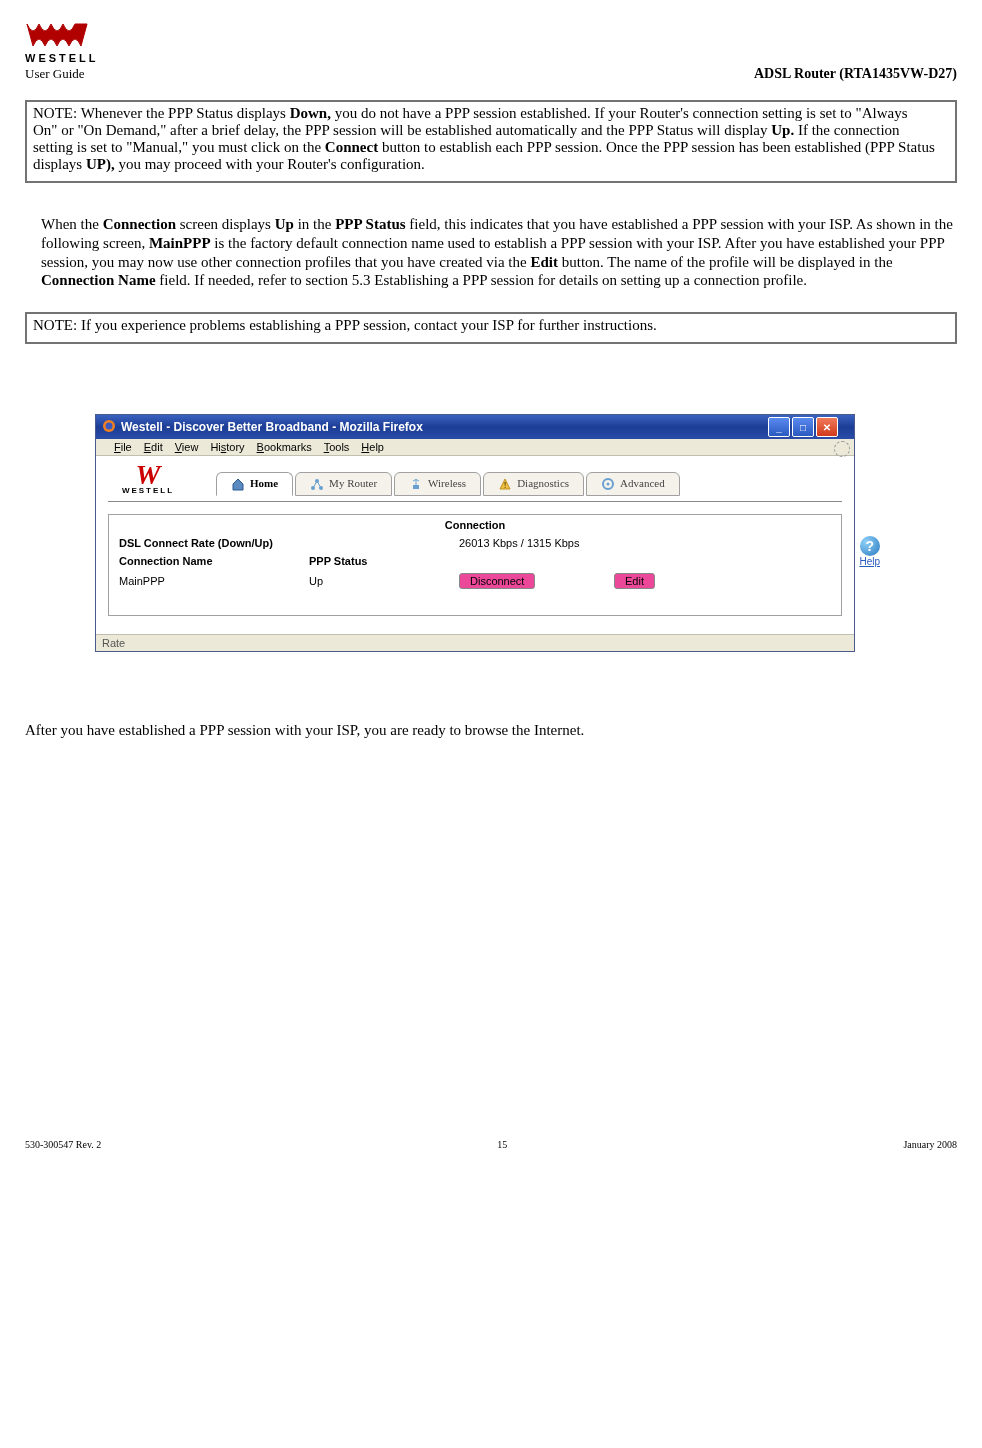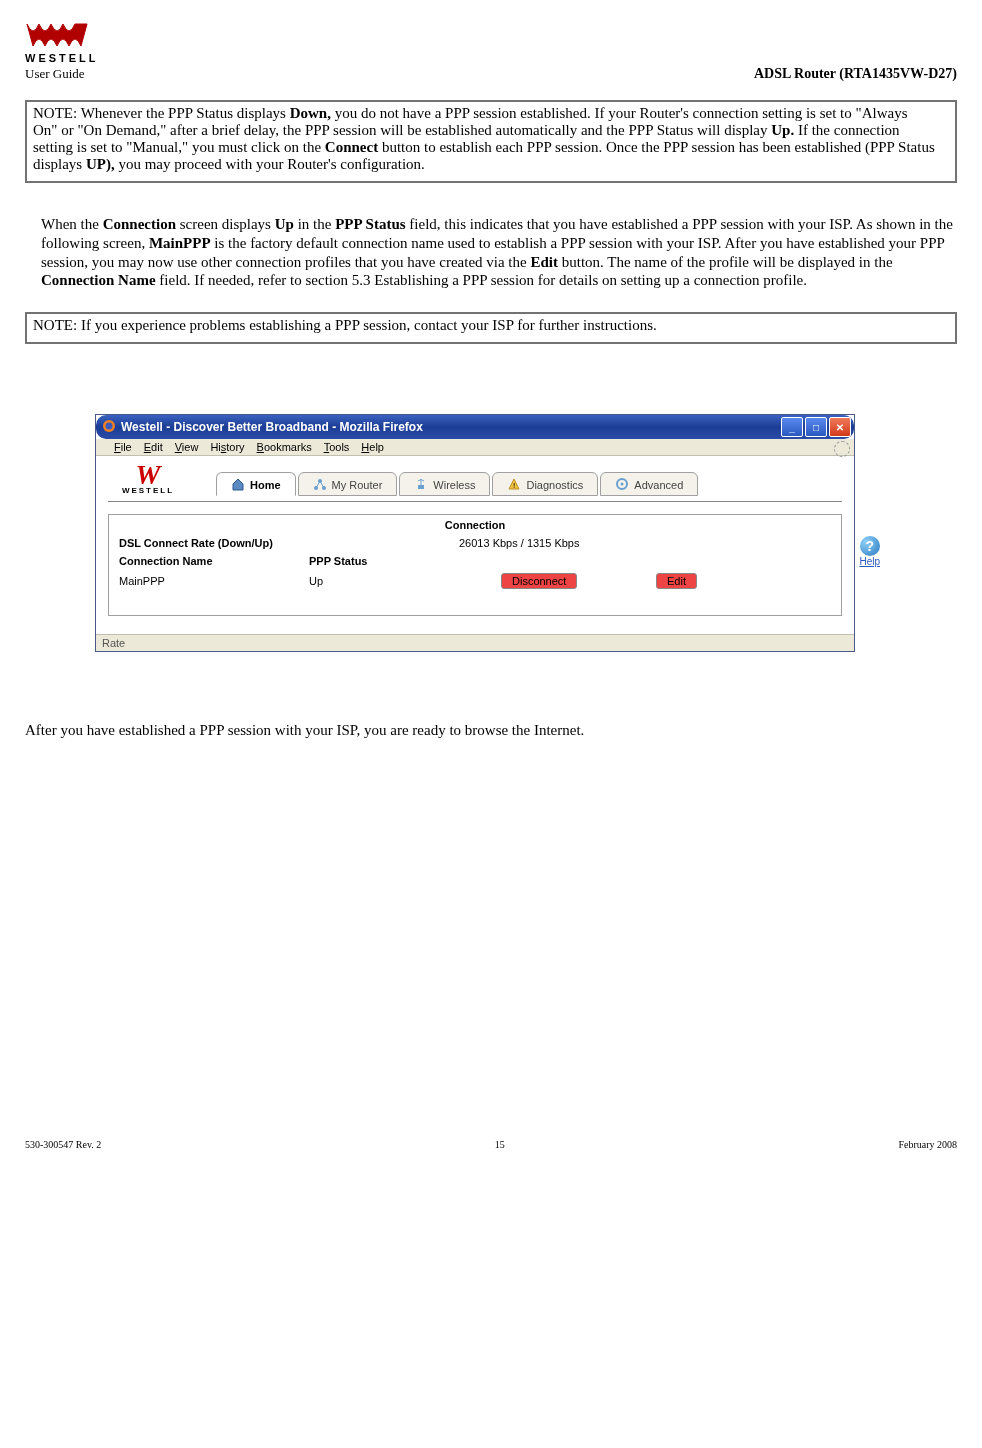--- a/index.html
+++ b/index.html
@@ -62,24 +62,23 @@
       border: 1px solid #4a5a8a;
       font-family: Tahoma, Arial, sans-serif;
       font-size: 11px;
     }
     .titlebar {
       background: linear-gradient(to bottom, #3a62c0 0%, #1c3d95 50%, #2a4ca8 100%);
       color: #fff;
       display: flex;
       justify-content: space-between;
       align-items: center;
-      padding: 2px 3px 2px 6px;
+      padding: 2px 16px 2px 6px;
       font-weight: bold;
       font-size: 12px;
-      border-radius: 10px;
     }
     .titlebar-left {
       display: flex;
       align-items: center;
       gap: 5px;
     }
     .titlebar-buttons {
       display: flex;
       gap: 2px;
     }
@@ -150,23 +149,23 @@
       display: flex;
       gap: 2px;
     }
     .nav-tab {
       border: 1px solid #a0a0a0;
       border-top-left-radius: 6px;
       border-top-right-radius: 6px;
       padding: 4px 14px;
       background: #f4f2eb;
       display: flex;
-      align-items: flex-end;
+      align-items: flex-start;
       gap: 5px;
-      font-family: Liberation Sans, sans-serif;
+      font-family: Liberation Serif, serif;
       font-size: 11px;
       color: #444;
       margin-bottom: -1px;
     }
     .nav-tab.active {
       background: #fff;
       border-bottom: 1px solid #fff;
       font-weight: bold;
       color: #000;
     }
@@ -191,28 +190,27 @@
       display: grid;
       grid-template-columns: 190px 150px 155px 80px;
       row-gap: 6px;
       font-family: Arial, sans-serif;
       font-size: 11px;
       align-items: center;
     }
     .conn-grid .hdr { font-weight: bold; }
     .btn {
       border: 1px solid #888;
-      background: #ef4444;
+      background: #ec4899;
       border-radius: 3px;
       padding: 1px 10px;
       font-family: Arial, sans-serif;
       font-size: 11px;
       display: inline-block;
       text-align: left;
-      margin-left: 42px;
     }
     .help-badge {
       position: absolute;
       right: -38px;
       top: 22px;
       text-align: center;
       font-family: Arial, sans-serif;
       font-size: 10px;
     }
     .help-badge .circle {
@@ -391,14 +389,14 @@
       <span>Rate</span>
     </div>
   </div>
 </div>
 
 <p class="after-text">After you have established a PPP session with your ISP, you are ready to browse the Internet.</p>
 
 <div class="footer">
   <span>530-300547 Rev. 2</span>
   <span>15</span>
-  <span>February 2008</span>
+  <span>January 2008</span>
 </div>
 
 </body></html>

